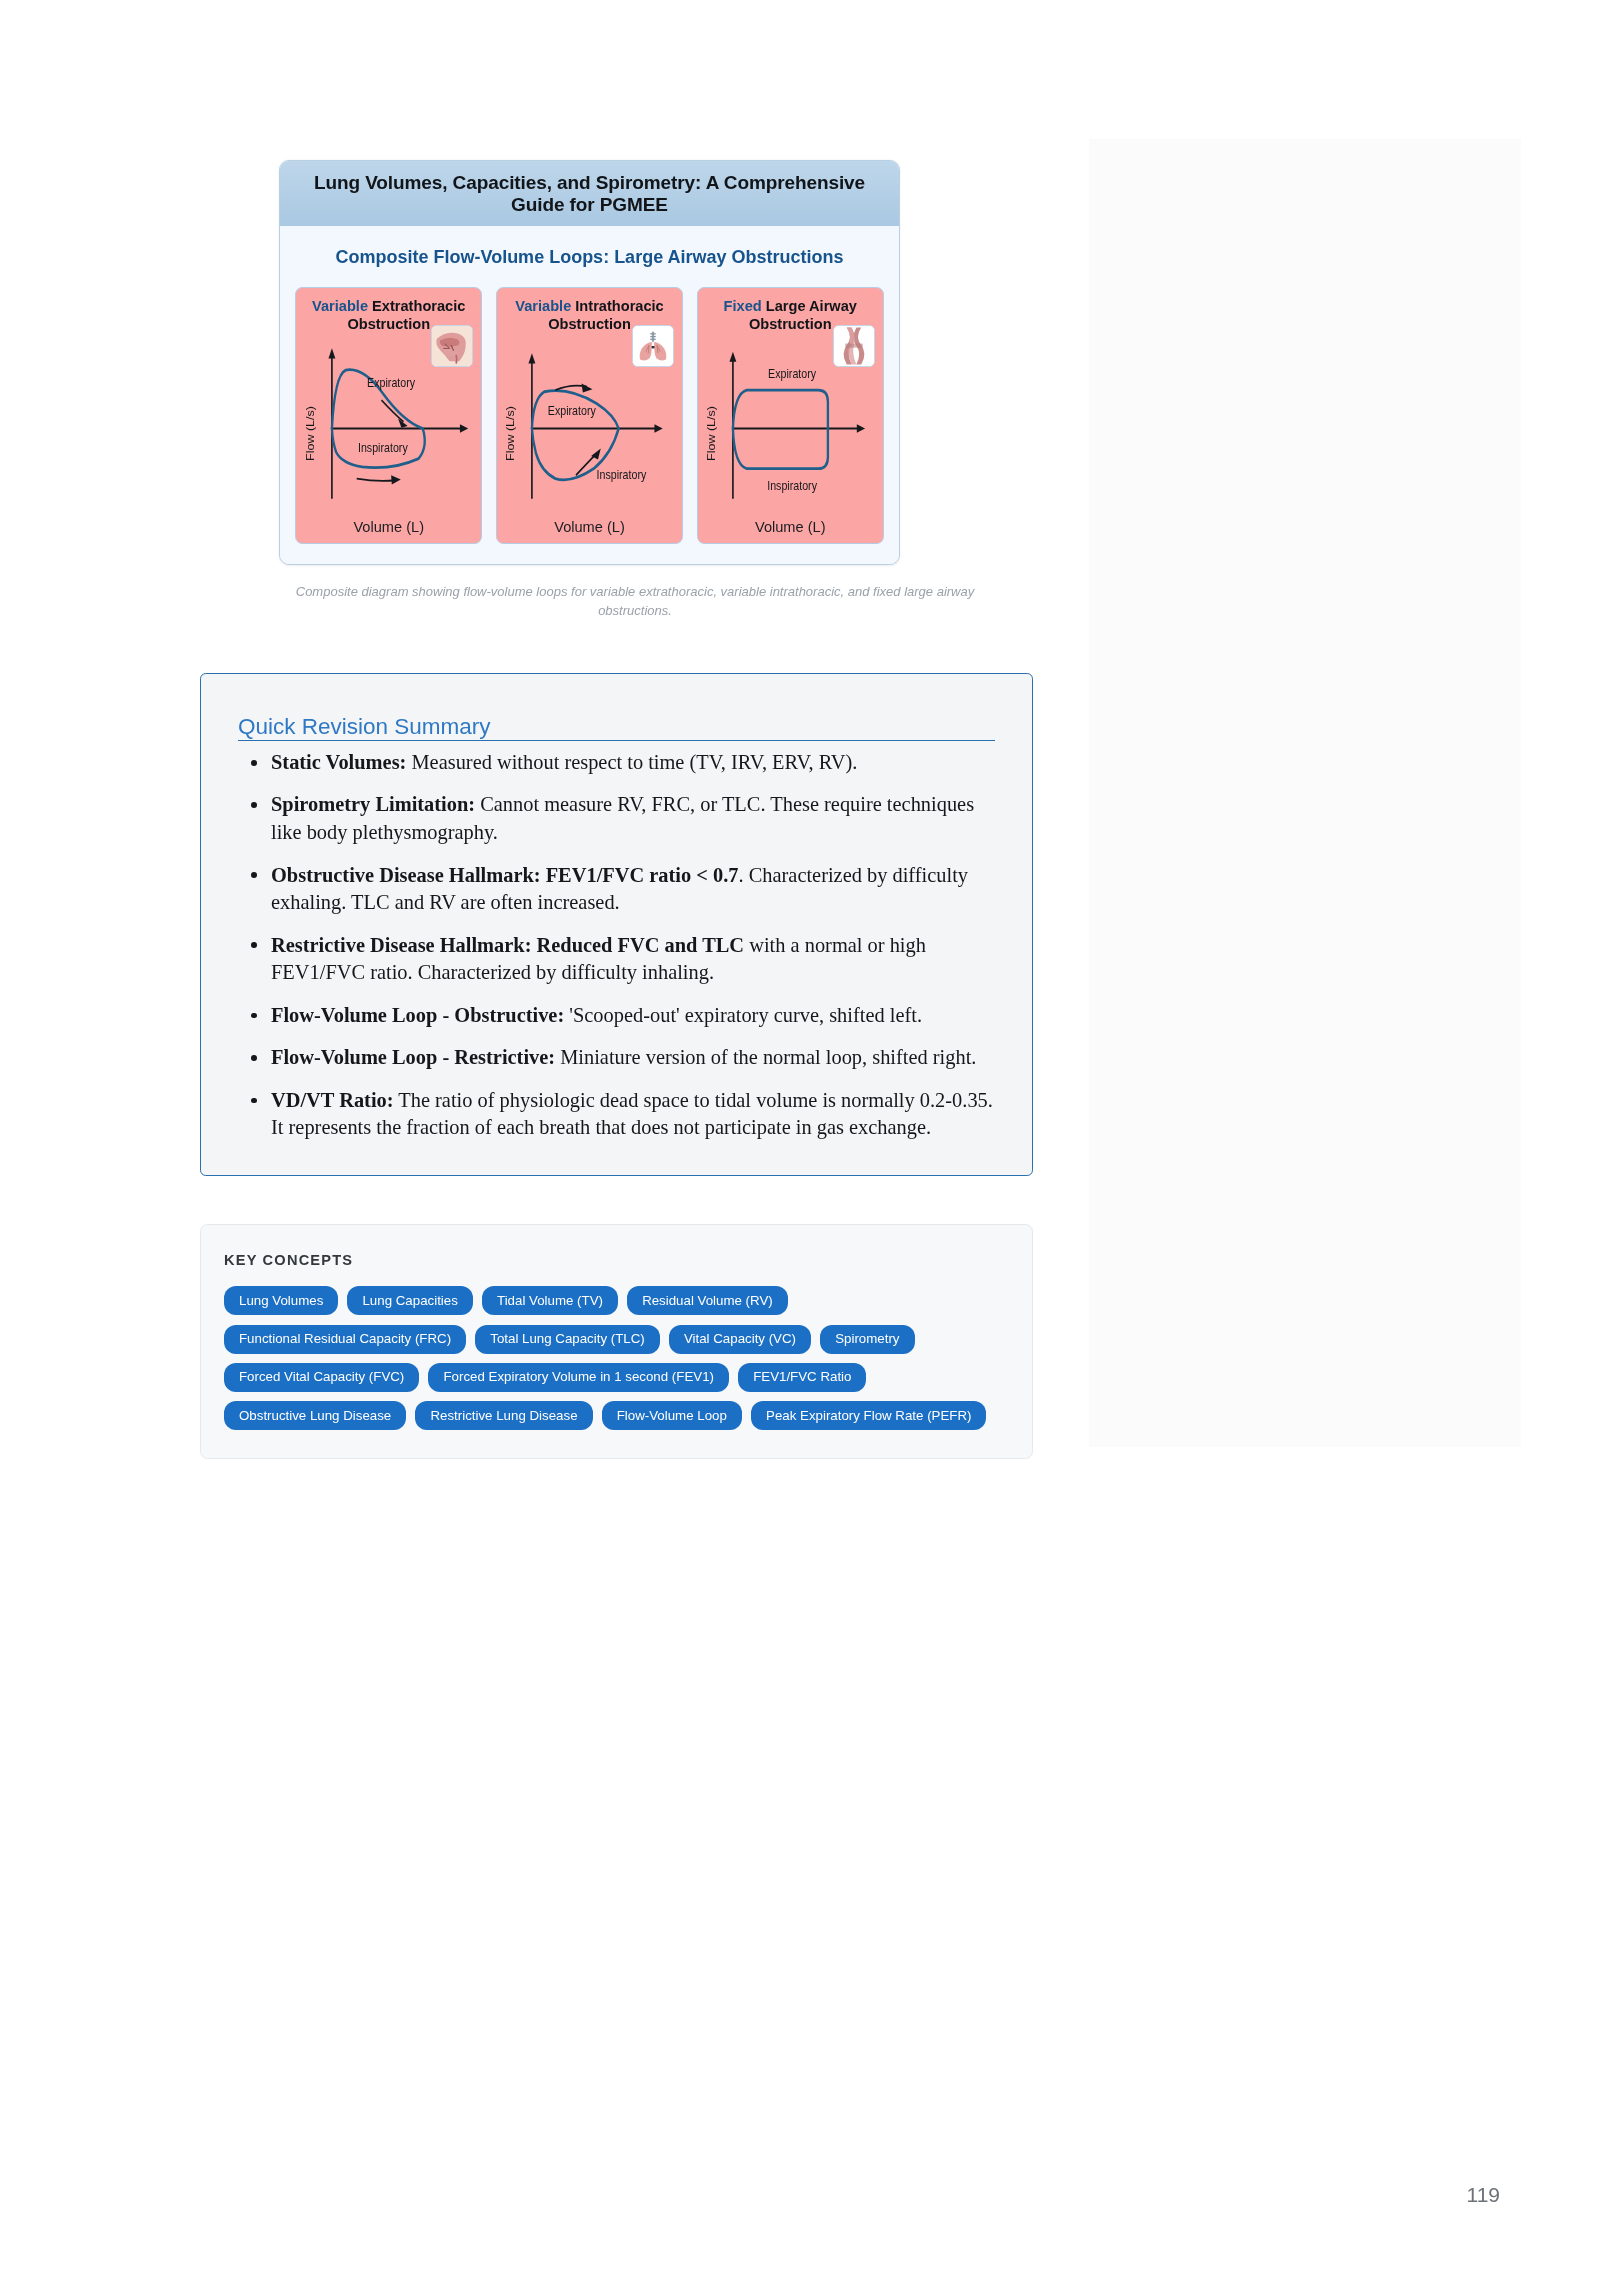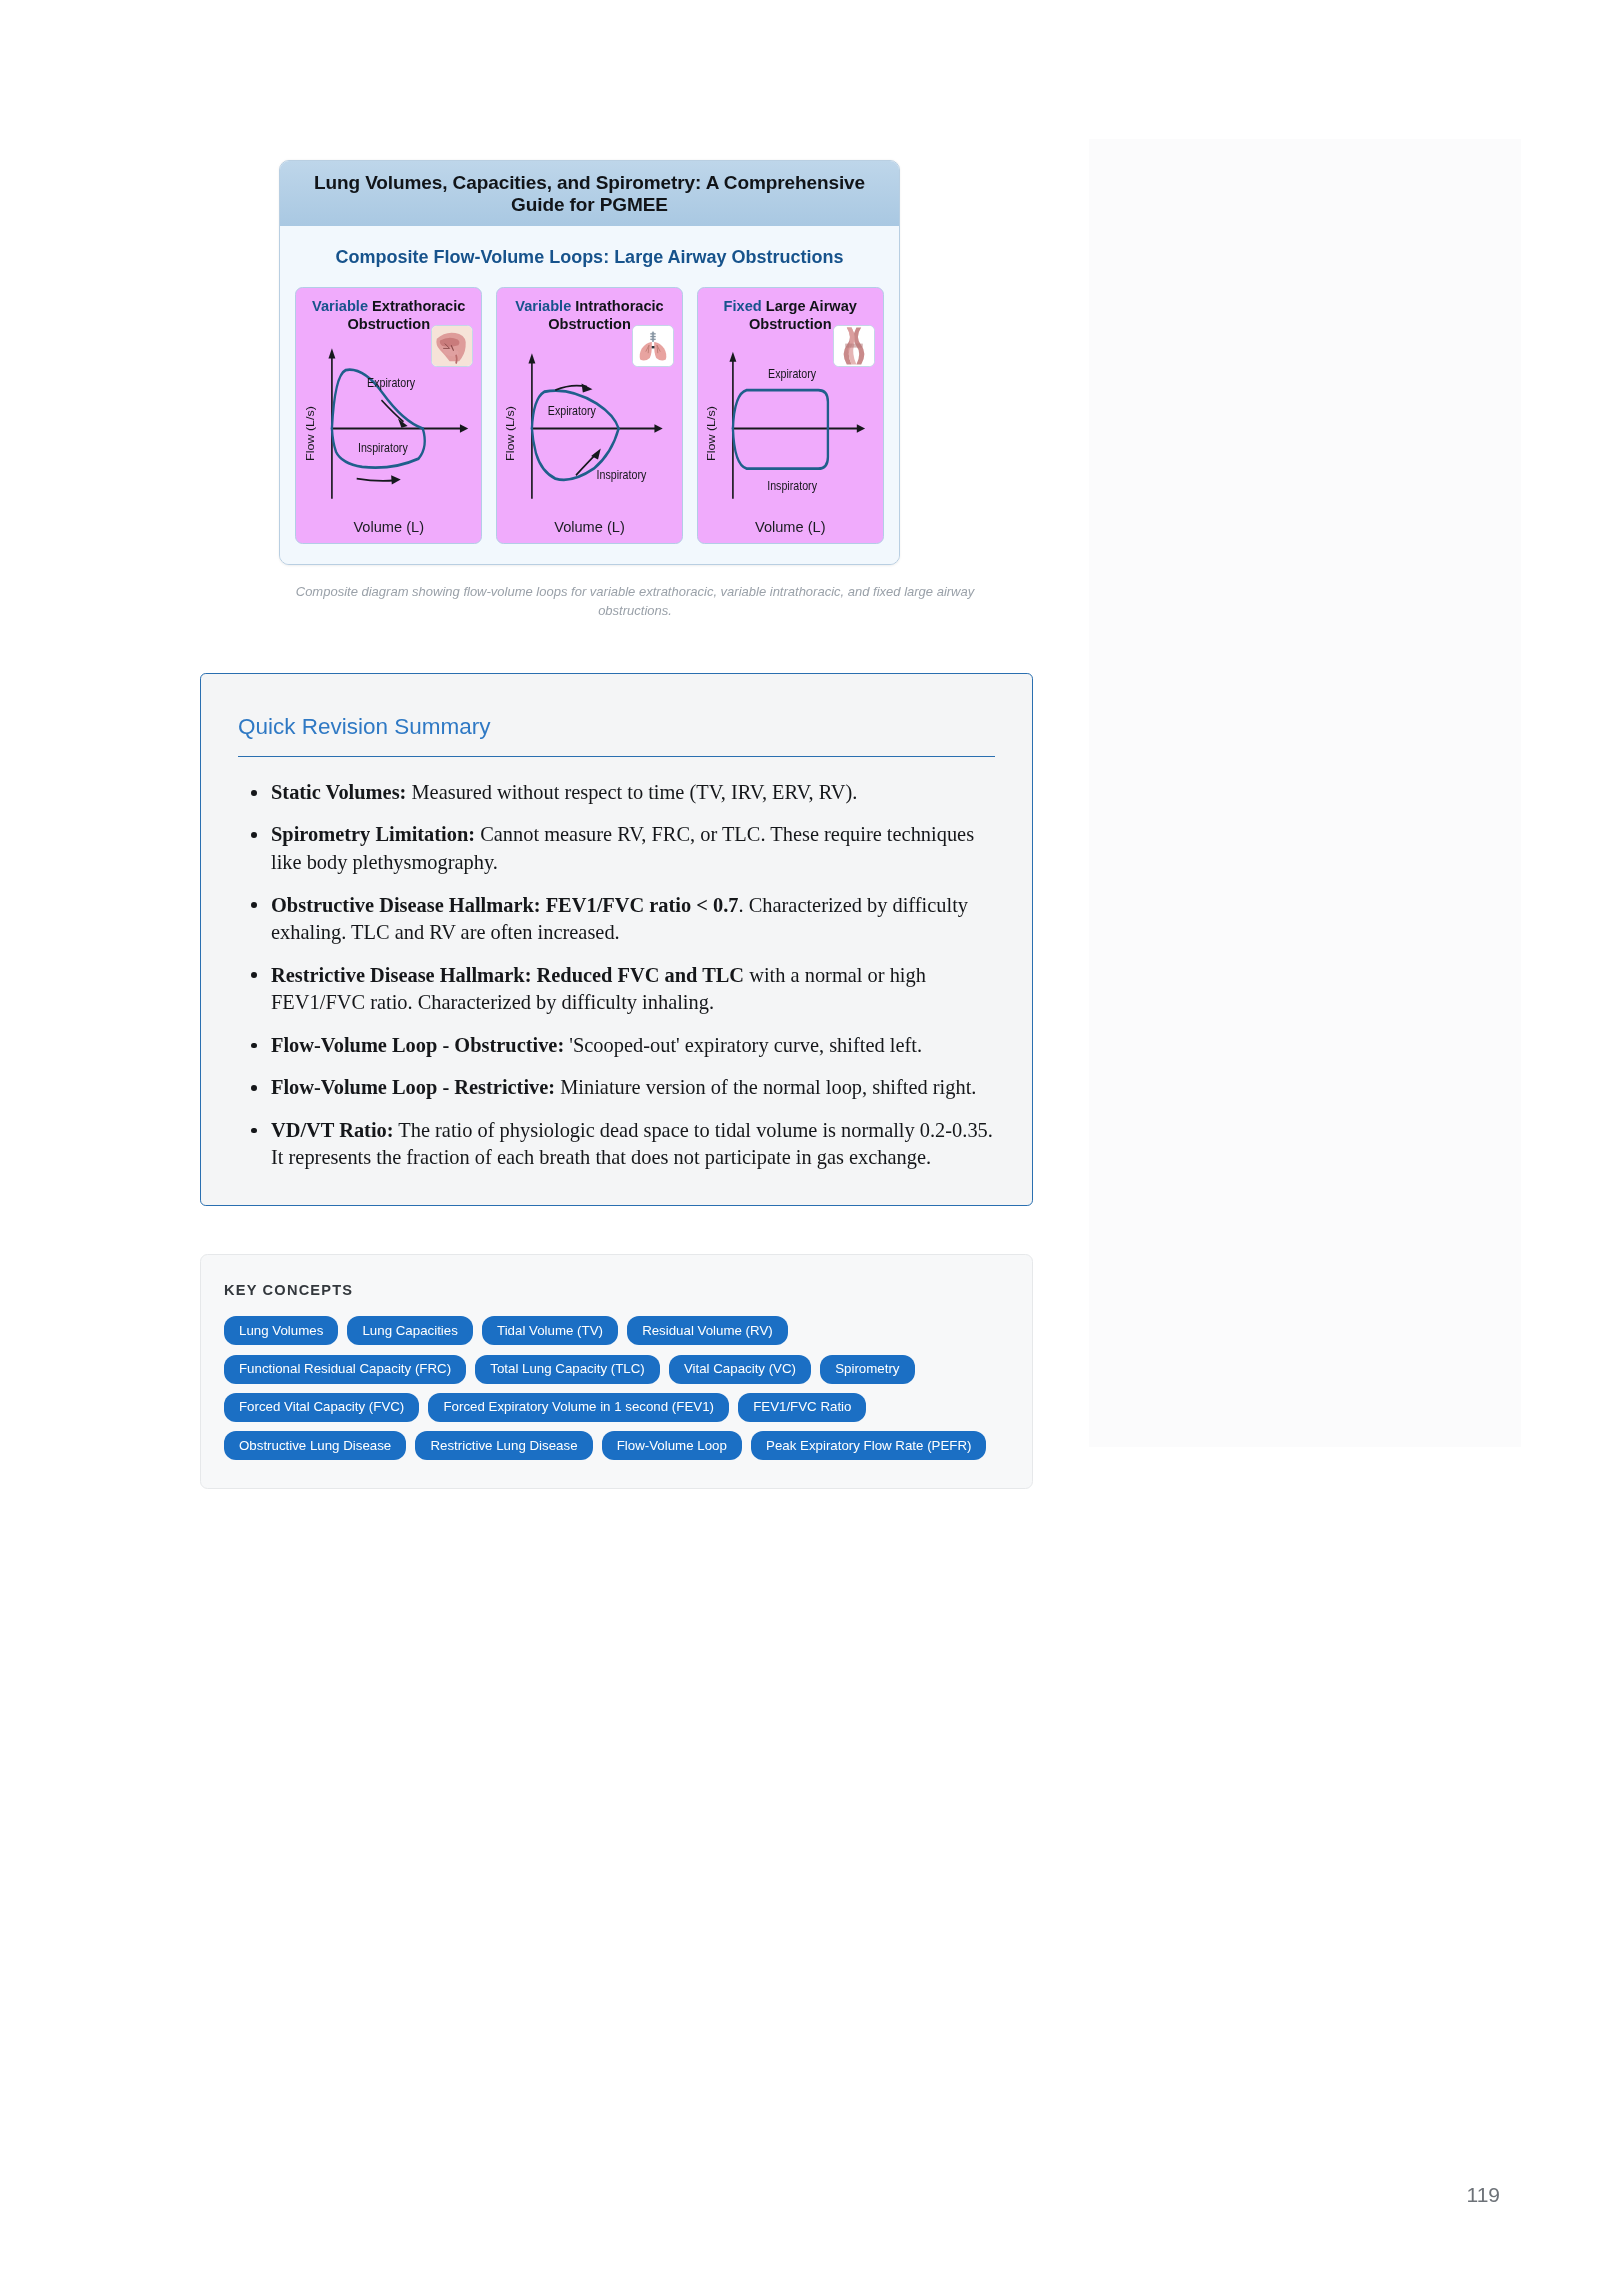--- a/index.html
+++ b/index.html
@@ -95,21 +95,21 @@
     font-size: 18px;
     color: #17538c;
     margin: 6.7px 0 18.3px 0;
   }
   .panels-row {
     display: flex;
     gap: 13.3px;
   }
   .loop-panel {
     flex: 1;
-    background: #f0abfc;
+    background: #fca5a5;
     border: 0.8px solid #b3cde6;
     border-radius: 7.5px;
     padding: 9.2px 6.7px 8.3px 6.7px;
     box-sizing: border-box;
     position: relative;
   }
   .panel-heading {
     text-align: center;
     font-family: "Liberation Sans", sans-serif;
     font-weight: bold;
@@ -165,23 +165,23 @@
     background: #f4f5f6;
     border: 1.3px solid #2a6fb0;
     border-radius: 5.8px;
     box-sizing: border-box;
     padding: 40px 37px 33px 37px;
   }
   .summary-title {
     font-family: "Liberation Sans", sans-serif;
     font-size: 22.5px;
     color: #2f79c4;
-    padding-bottom: 16px;
+    padding-bottom: 0;
     border-bottom: 1.3px solid #2a6fb0;
-    margin-bottom: 22px;
+    margin-bottom: 8px;
   }
   .summary-list { margin: 0; padding: 0; list-style: none; }
   .summary-list li {
     position: relative;
     padding-left: 33px;
     margin-bottom: 15px;
     font-size: 20.4px;
     line-height: 1.35;
     color: #15171a;
   }

